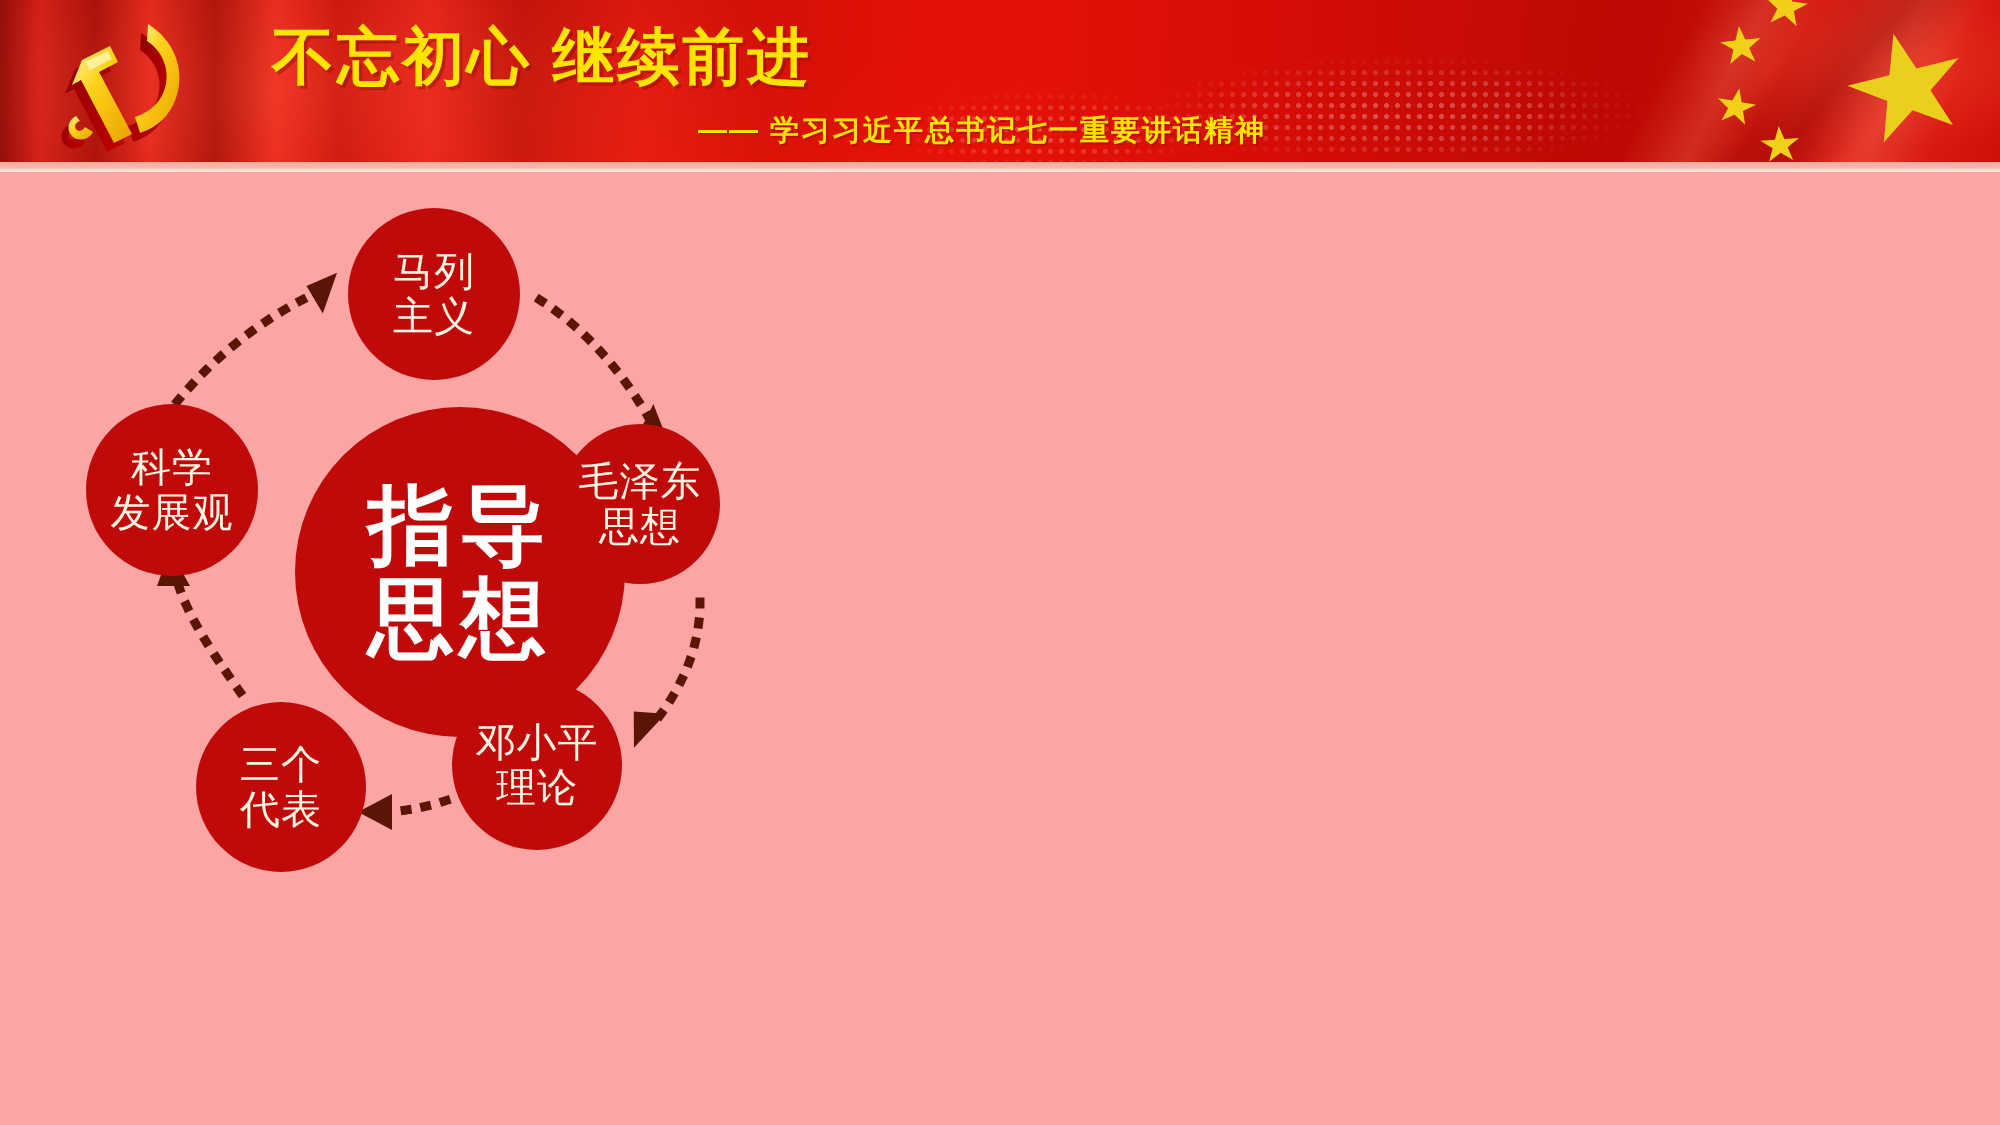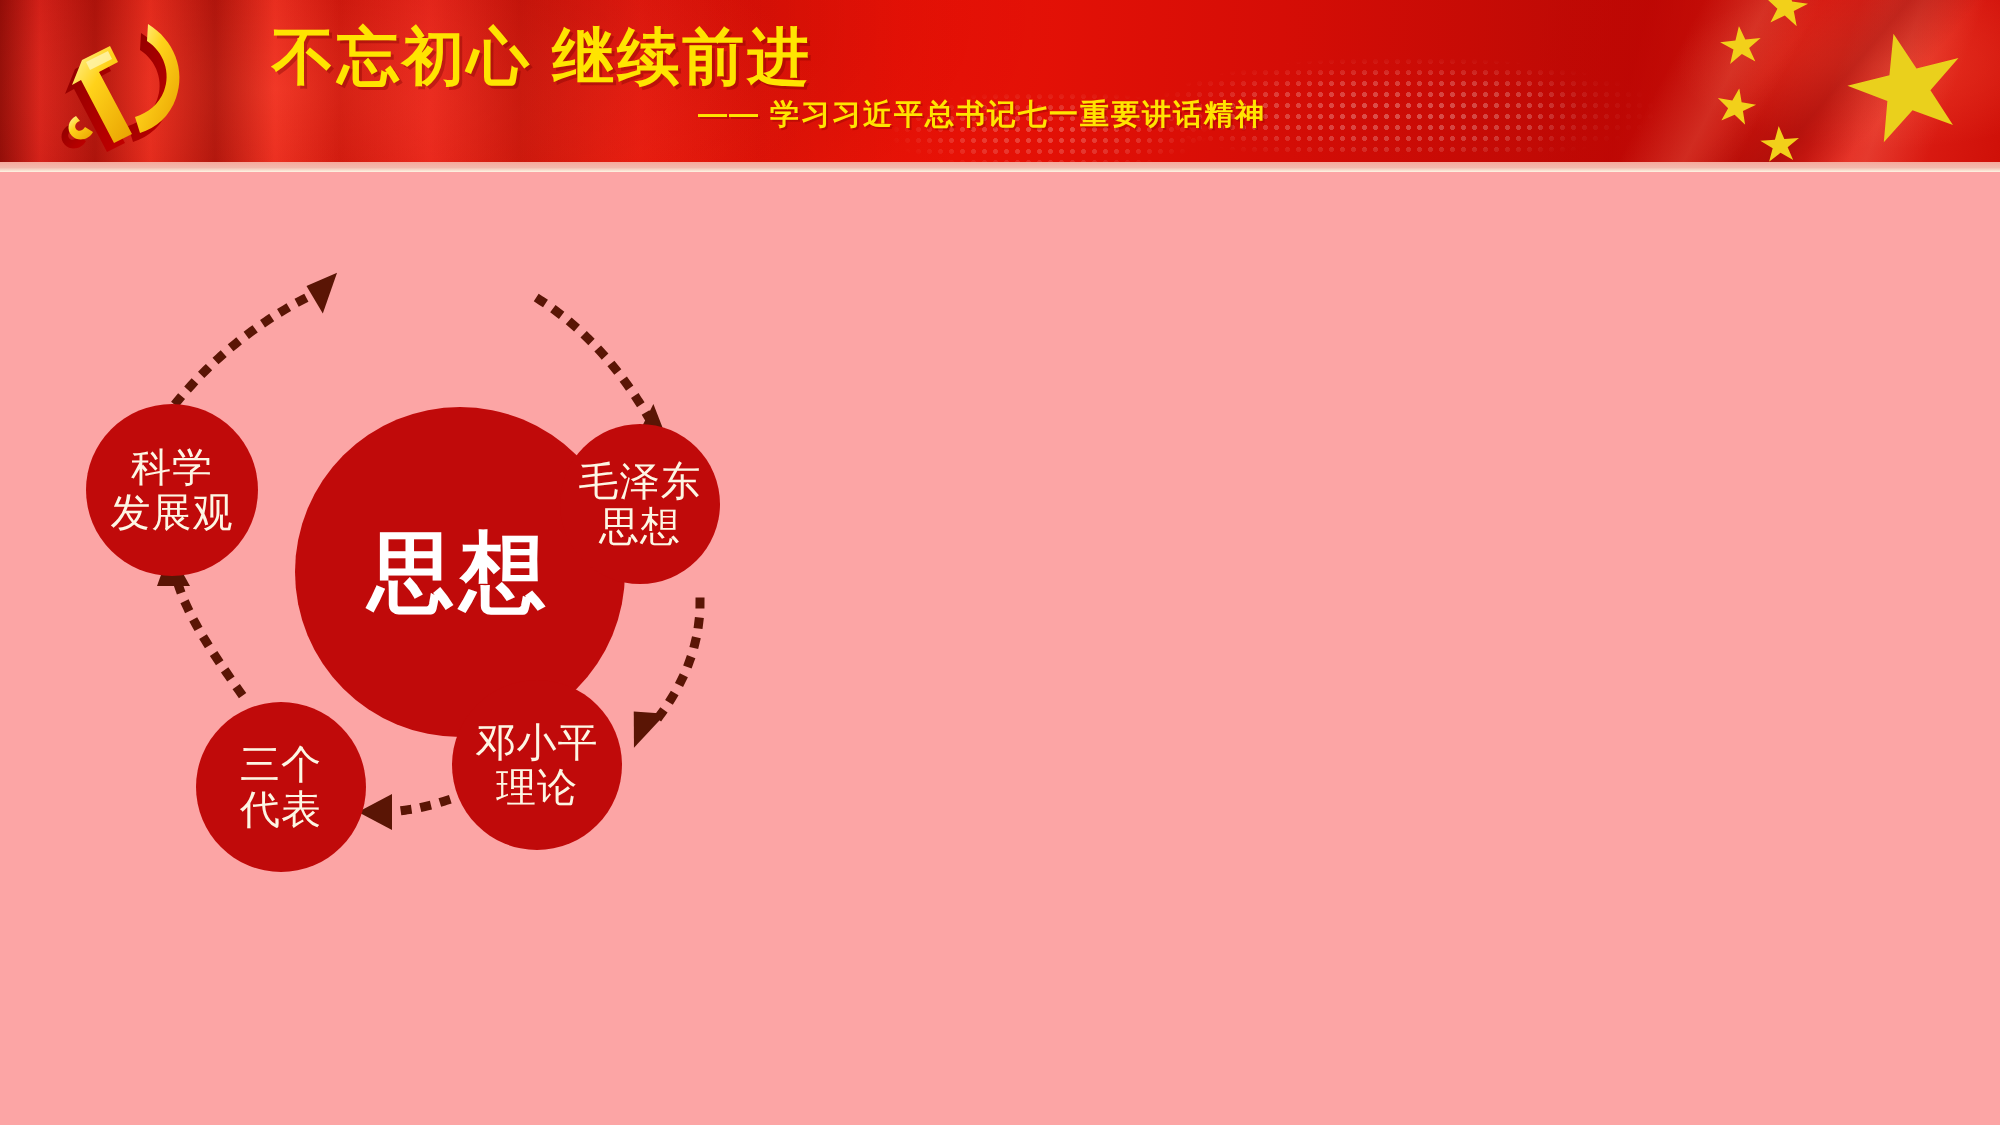--- a/index.html
+++ b/index.html
@@ -107,21 +107,21 @@
   .main-title {
     font-size: 62px;
     font-weight: 700;
     color: #FFE400;
     letter-spacing: 3px;
     line-height: 1.0;
     text-shadow: 3px 3px 0 rgba(120,0,0,.35);
     white-space: nowrap;
   }
   .sub-title {
-    margin-top: 7px;
+    margin-top: 23px;
     font-size: 29px;
     font-weight: 700;
     color: #FFE400;
     letter-spacing: 2px;
     text-align: right;
     padding-right: 6px;
     white-space: nowrap;
     text-shadow: 2px 2px 0 rgba(120,0,0,.30);
   }
   .header-edge {
@@ -257,23 +257,28 @@
 
         <path d="M331 97 L330 140 L306 119 Z" transform="rotate(18 322 118)"></path>
         <path d="M655 232 L668 274 L636 264 Z" transform="rotate(-4 655 255)"></path>
         <path d="M664 540 L636 577 L632 541 Z" transform="rotate(6 648 557)"></path>
         <path d="M392 622 L392 658 L358 640 Z"></path>
         <path d="M170 378 L190 414 L157 414 Z"></path>
       </g>
     </svg>
 
     <div class="circle center">
+      <div>指导</div>
       <div>思想</div>
     </div>
 
+    <div class="circle node n-malie">
+      <div>马列</div>
+      <div>主义</div>
+    </div>
 
     <div class="circle node n-mao">
       <div>毛泽东</div>
       <div>思想</div>
     </div>
 
     <div class="circle node n-deng">
       <div>邓小平</div>
       <div>理论</div>
     </div>

